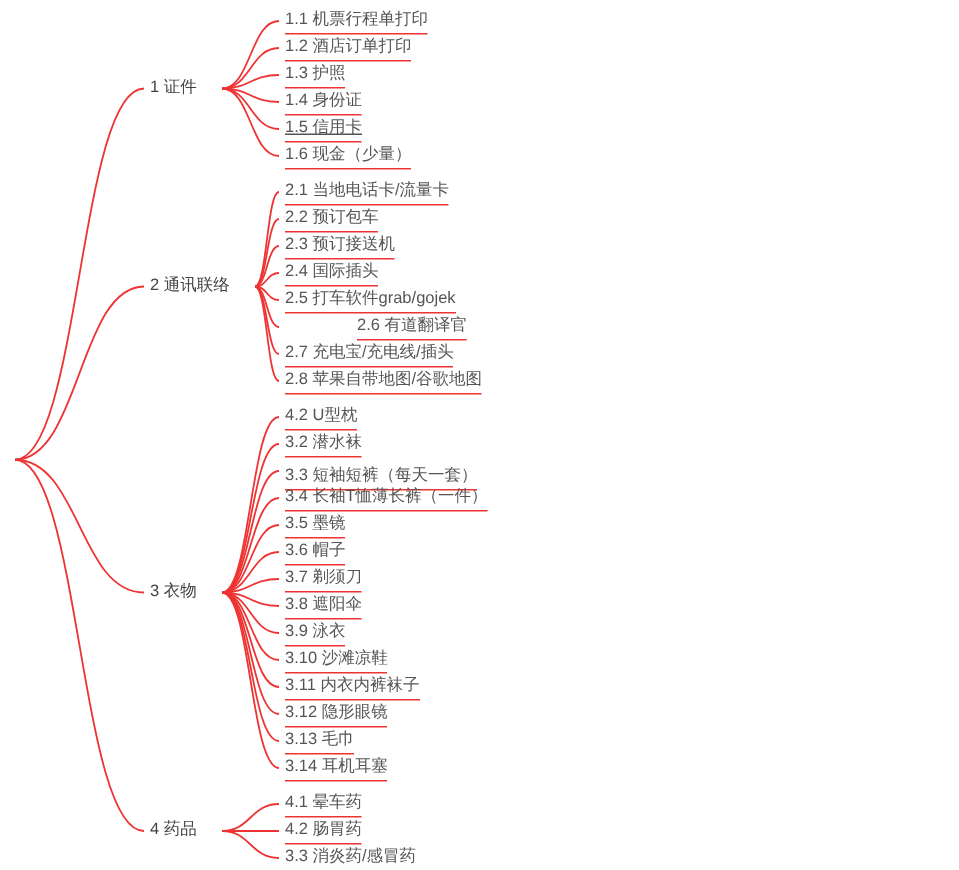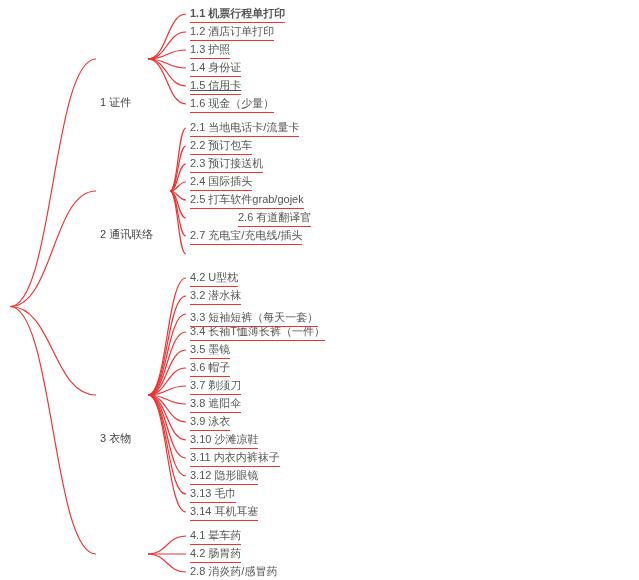--- a/index.html
+++ b/index.html
@@ -25,21 +25,20 @@
     pointer-events: none;
   }
   .node {
     position: absolute;
     white-space: nowrap;
     line-height: 14px;
     padding-bottom: 2px;
   }
   .node.branch {
     color: #444;
-    margin-top: 44px;
   }
   .node.leaf {
     color: #555;
     border-bottom: 1.5px solid #e33;
   }
 </style>
 </head>
 <body>
 
 <div class="canvas" id="canvas">
@@ -74,46 +73,47 @@
       <path d="M 148 395 C 167 395, 167 458, 186 458" stroke="#e33" stroke-width="1.2" fill="none"></path>
       <path d="M 148 395 C 167 395, 167 476, 186 476" stroke="#e33" stroke-width="1.2" fill="none"></path>
       <path d="M 148 395 C 167 395, 167 494, 186 494" stroke="#e33" stroke-width="1.2" fill="none"></path>
       <path d="M 148 395 C 167 395, 167 512, 186 512" stroke="#e33" stroke-width="1.2" fill="none"></path>
       <path d="M 10 306.5 C 53 306.5, 53 554, 96 554" stroke="#e33" stroke-width="1.2" fill="none"></path>
       <path d="M 148 554 C 167 554, 167 536, 186 536" stroke="#e33" stroke-width="1.2" fill="none"></path>
       <path d="M 148 554 C 167 554, 167 554, 186 554" stroke="#e33" stroke-width="1.2" fill="none"></path>
       <path d="M 148 554 C 167 554, 167 572, 186 572" stroke="#e33" stroke-width="1.2" fill="none"></path>
     </svg>
 <div class="node branch" style="left: 100px; top: 51px;">1  证件</div>
-    <div class="node leaf" style="left: 190px; top: 6px; font-weight: bold;">1.1  机票行程单打印</div>
+    <div class="node leaf" style="left: 190px; top: 6px;">1.1  机票行程单打印</div>
     <div class="node leaf" style="left: 190px; top: 24px;">1.2  酒店订单打印</div>
     <div class="node leaf" style="left: 190px; top: 42px;">1.3  护照</div>
     <div class="node leaf" style="left: 190px; top: 60px;">1.4  身份证</div>
     <div class="node leaf" style="left: 190px; top: 78px; text-decoration: underline;">1.5  信用卡</div>
     <div class="node leaf" style="left: 190px; top: 96px;">1.6  现金（少量）</div>
     <div class="node branch" style="left: 100px; top: 183px;">2  通讯联络</div>
     <div class="node leaf" style="left: 190px; top: 120px;">2.1  当地电话卡/流量卡</div>
     <div class="node leaf" style="left: 190px; top: 138px;">2.2  预订包车</div>
     <div class="node leaf" style="left: 190px; top: 156px;">2.3  预订接送机</div>
     <div class="node leaf" style="left: 190px; top: 174px;">2.4  国际插头</div>
     <div class="node leaf" style="left: 190px; top: 192px;">2.5  打车软件grab/gojek</div>
     <div class="node leaf" style="left: 190px; top: 210px; margin-left: 48px;">2.6  有道翻译官</div>
     <div class="node leaf" style="left: 190px; top: 228px;">2.7  充电宝/充电线/插头</div>
+    <div class="node leaf" style="left: 190px; top: 246px;">2.8  苹果自带地图/谷歌地图</div>
     <div class="node branch" style="left: 100px; top: 387px;">3  衣物</div>
     <div class="node leaf" style="left: 190px; top: 270px;">4.2  U型枕</div>
     <div class="node leaf" style="left: 190px; top: 288px;">3.2  潜水袜</div>
     <div class="node leaf" style="left: 190px; top: 310px;">3.3  短袖短裤（每天一套）</div>
     <div class="node leaf" style="left: 190px; top: 324px;">3.4  长袖T恤薄长裤（一件）</div>
     <div class="node leaf" style="left: 190px; top: 342px;">3.5  墨镜</div>
     <div class="node leaf" style="left: 190px; top: 360px;">3.6  帽子</div>
     <div class="node leaf" style="left: 190px; top: 378px;">3.7  剃须刀</div>
     <div class="node leaf" style="left: 190px; top: 396px;">3.8  遮阳伞</div>
     <div class="node leaf" style="left: 190px; top: 414px;">3.9  泳衣</div>
     <div class="node leaf" style="left: 190px; top: 432px;">3.10  沙滩凉鞋</div>
     <div class="node leaf" style="left: 190px; top: 450px;">3.11  内衣内裤袜子</div>
     <div class="node leaf" style="left: 190px; top: 468px;">3.12  隐形眼镜</div>
     <div class="node leaf" style="left: 190px; top: 486px; text-align: center;">3.13  毛巾</div>
     <div class="node leaf" style="left: 190px; top: 504px;">3.14  耳机耳塞</div>
     <div class="node branch" style="left: 100px; top: 546px;">4  药品</div>
     <div class="node leaf" style="left: 190px; top: 528px;">4.1  晕车药</div>
     <div class="node leaf" style="left: 190px; top: 546px;">4.2  肠胃药</div>
-    <div class="node leaf" style="left: 190px; top: 564px;">2.8  消炎药/感冒药</div>
+    <div class="node leaf" style="left: 190px; top: 564px;">3.3  消炎药/感冒药</div>
   </div>
 
 </body></html>

